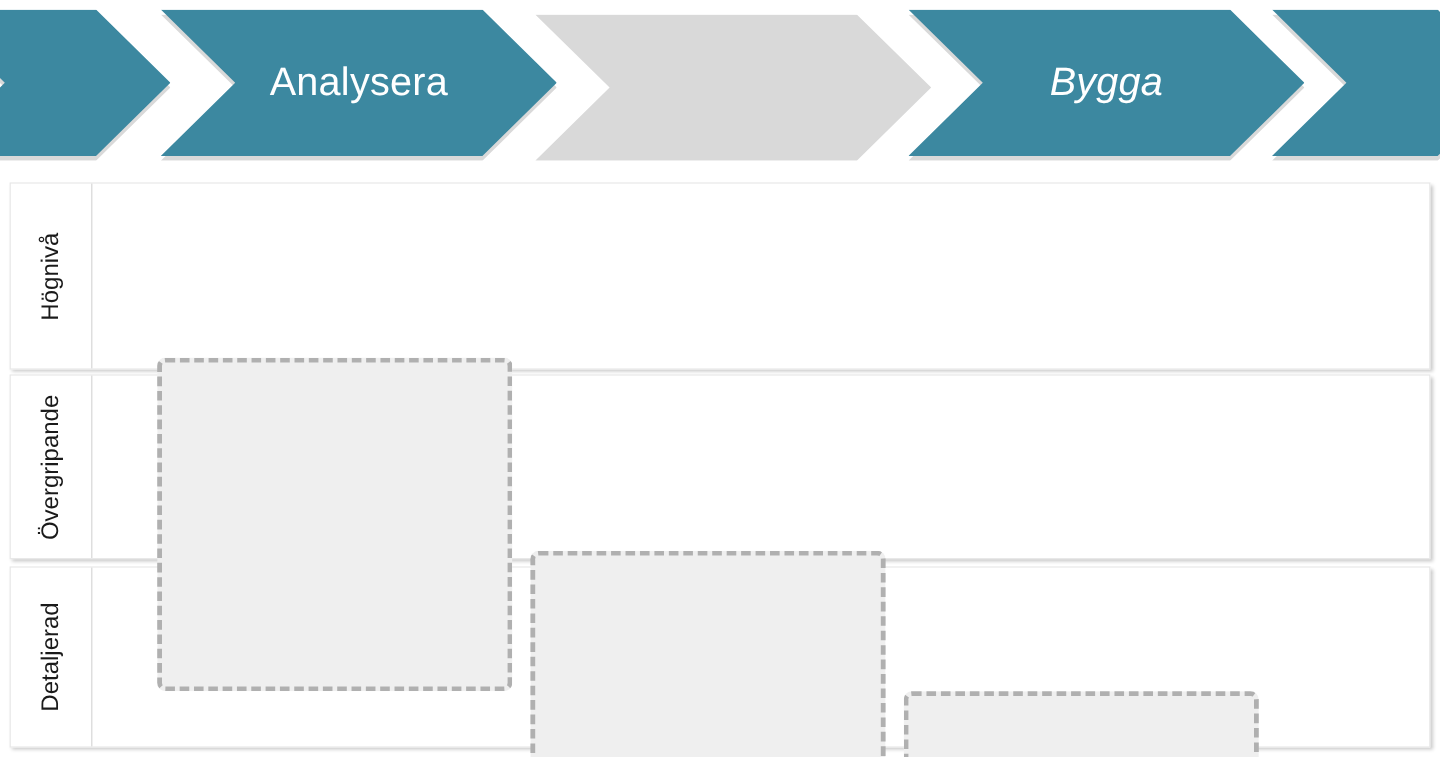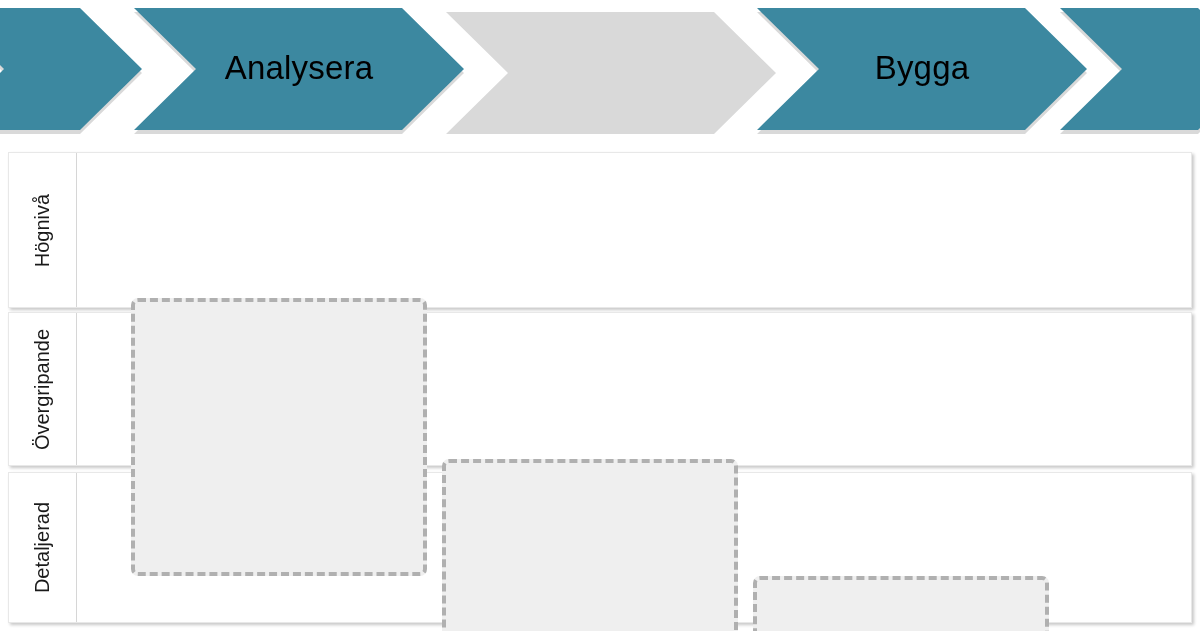--- a/index.html
+++ b/index.html
@@ -37,21 +37,21 @@
   .chevron-shadow {
     position: absolute;
     top: 12px;
     height: 122px;
     background: #d9d9d9;
     -webkit-clip-path: polygon(0 0, calc(100% - 62px) 0, 100% 50%, calc(100% - 62px) 100%, 0 100%, 62px 50%);
     clip-path: polygon(0 0, calc(100% - 62px) 0, 100% 50%, calc(100% - 62px) 100%, 0 100%, 62px 50%);
     z-index: 0;
   }
   .chevron-label {
-    color: #000000;
+    color: #ffffff;
     font-size: 33px;
     font-family: "Liberation Sans", sans-serif;
     letter-spacing: 0.2px;
     white-space: nowrap;
     position: relative;
     top: -1px;
   }
 
   
   #lane-grid {
@@ -118,21 +118,21 @@
   </div>
 
   <div class="chevron-shadow" style="left:134px; width:330px;"></div>
   <div class="chevron" style="left:134px; width:330px;">
     <span class="chevron-label">Analysera</span>
   </div>
 
   <div class="chevron-shadow" style="left:446px; width:330px;"></div>
 
   <div class="chevron-shadow" style="left:757px; width:330px;"></div>
-  <div class="chevron" style="left:757px; width:330px;">
+  <div class="chevron" style="left:757px; width:330px;font-style:italic;">
     <span class="chevron-label">Bygga</span>
   </div>
 
   <div class="chevron-shadow" style="left:1060px; width:200px;"></div>
   <div class="chevron" style="left:1060px; width:200px;">
     <span class="chevron-label"></span>
   </div>
 
 </div>
 

